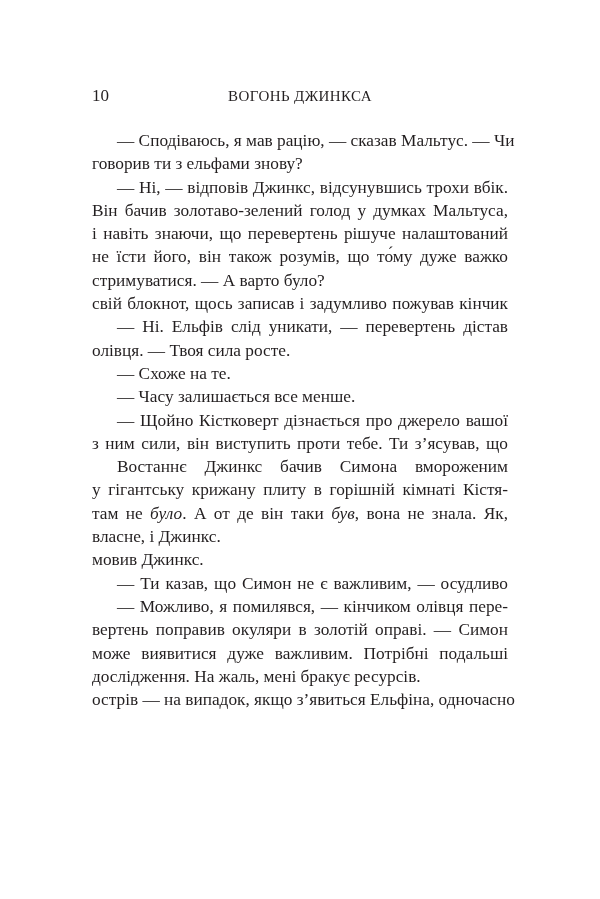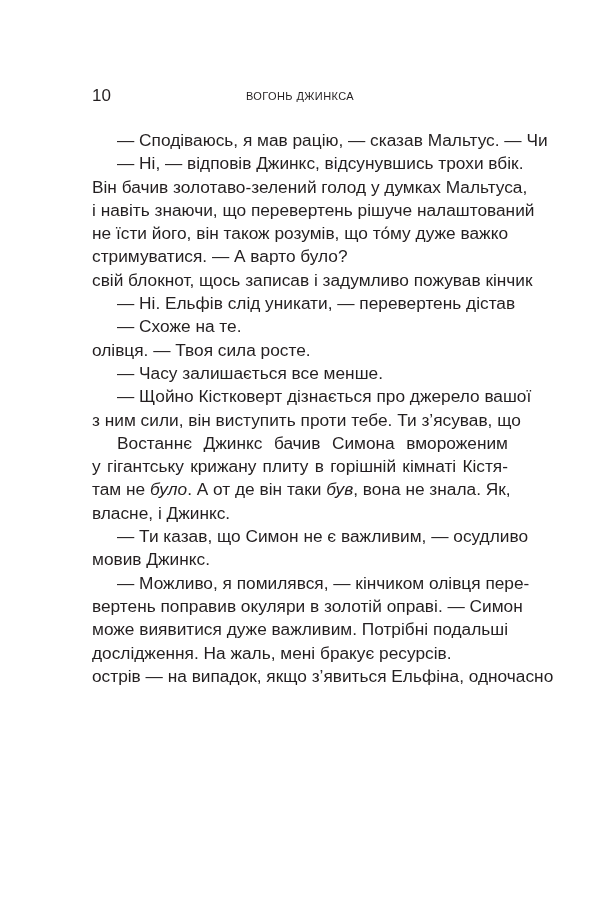--- a/index.html
+++ b/index.html
@@ -1,30 +1,30 @@
 <!DOCTYPE html>
 <html><head>
 <meta charset="utf-8">
 <style>
   html, body { margin: 0; padding: 0; background: #ffffff; }
   body { width: 600px; height: 899px; position: relative; overflow: hidden; }
   .page {
     position: absolute; left: 0; top: 0; width: 600px; height: 899px;
     background: #ffffff; color: #231f20;
-    font-family: Liberation Sans, sans-serif;
+    font-family: Liberation Serif, serif;
   }
   .running-head {
     position: absolute; left: 92px; right: 92px; top: 86px; height: 22px;
   }
   .page-number {
     position: absolute; left: 0; top: 0; font-size: 17px; line-height: 20px;
   }
   .book-title {
     position: absolute; left: 0; right: 0; top: 3px; text-align: center;
-    font-size: 11px; letter-spacing: 0.4px; line-height: 14px;
+    font-size: 15px; letter-spacing: 0.4px; line-height: 14px;
   }
   .body-text {
     position: absolute; left: 92px; width: 416px; top: 129px;
     font-size: 17.3px; line-height: 23.3px;
   }
   .line {
     display: block; white-space: nowrap; height: 23.3px;
     text-align: justify; text-align-last: justify;
   }
   .line.indent { padding-left: 25px; }
@@ -35,37 +35,38 @@
 <body>
 
 <div class="page">
   <div class="running-head">
     <span class="page-number">10</span>
     <div class="book-title">ВОГОНЬ ДЖИНКСА</div>
   </div>
 
   <div class="body-text">
     <span class="line indent">— Сподіваюсь, я мав рацію, — сказав Мальтус. — Чи</span>
+    <span class="line last">говорив ти з ельфами знову?</span>
     <span class="line indent">— Ні, — відповів Джинкс, відсунувшись трохи вбік.</span>
     <span class="line">Він бачив золотаво-зелений голод у думках Мальтуса,</span>
     <span class="line">і навіть знаючи, що перевертень рішуче налаштований</span>
     <span class="line">не їсти його, він також розумів, що то́му дуже важко</span>
     <span class="line last">стримуватися. — А варто було?</span>
     <span class="line">свій блокнот, щось записав і задумливо пожував кінчик</span>
     <span class="line indent">— Ні. Ельфів слід уникати, — перевертень дістав</span>
+    <span class="line last">олівця. — Твоя сила росте.</span>
     <span class="line indent last">— Схоже на те.</span>
-    <span class="line last">олівця. — Твоя сила росте.</span>
     <span class="line indent last">— Часу залишається все менше.</span>
     <span class="line indent">— Щойно Кістковерт дізнається про джерело вашої</span>
     <span class="line">з ним сили, він виступить проти тебе. Ти з’ясував, що</span>
     <span class="line indent">Востаннє Джинкс бачив Симона вмороженим</span>
     <span class="line">у гігантську крижану плиту в горішній кімнаті Кістя-</span>
     <span class="line"><span>там не </span><i>було</i><span>. А от де він таки </span><i>був</i><span>, вона не знала. Як,</span></span>
     <span class="line last">власне, і Джинкс.</span>
+    <span class="line last">мовив Джинкс.</span>
     <span class="line indent">— Ти казав, що Симон не є важливим, — осудливо</span>
-    <span class="line last">мовив Джинкс.</span>
     <span class="line indent">— Можливо, я помилявся, — кінчиком олівця пере-</span>
     <span class="line">вертень поправив окуляри в золотій оправі. — Симон</span>
     <span class="line">може виявитися дуже важливим. Потрібні подальші</span>
     <span class="line last">дослідження. На жаль, мені бракує ресурсів.</span>
     <span class="line">острів — на випадок, якщо з’явиться Ельфіна, одночасно</span>
   </div>
 </div>
 
 </body></html>

